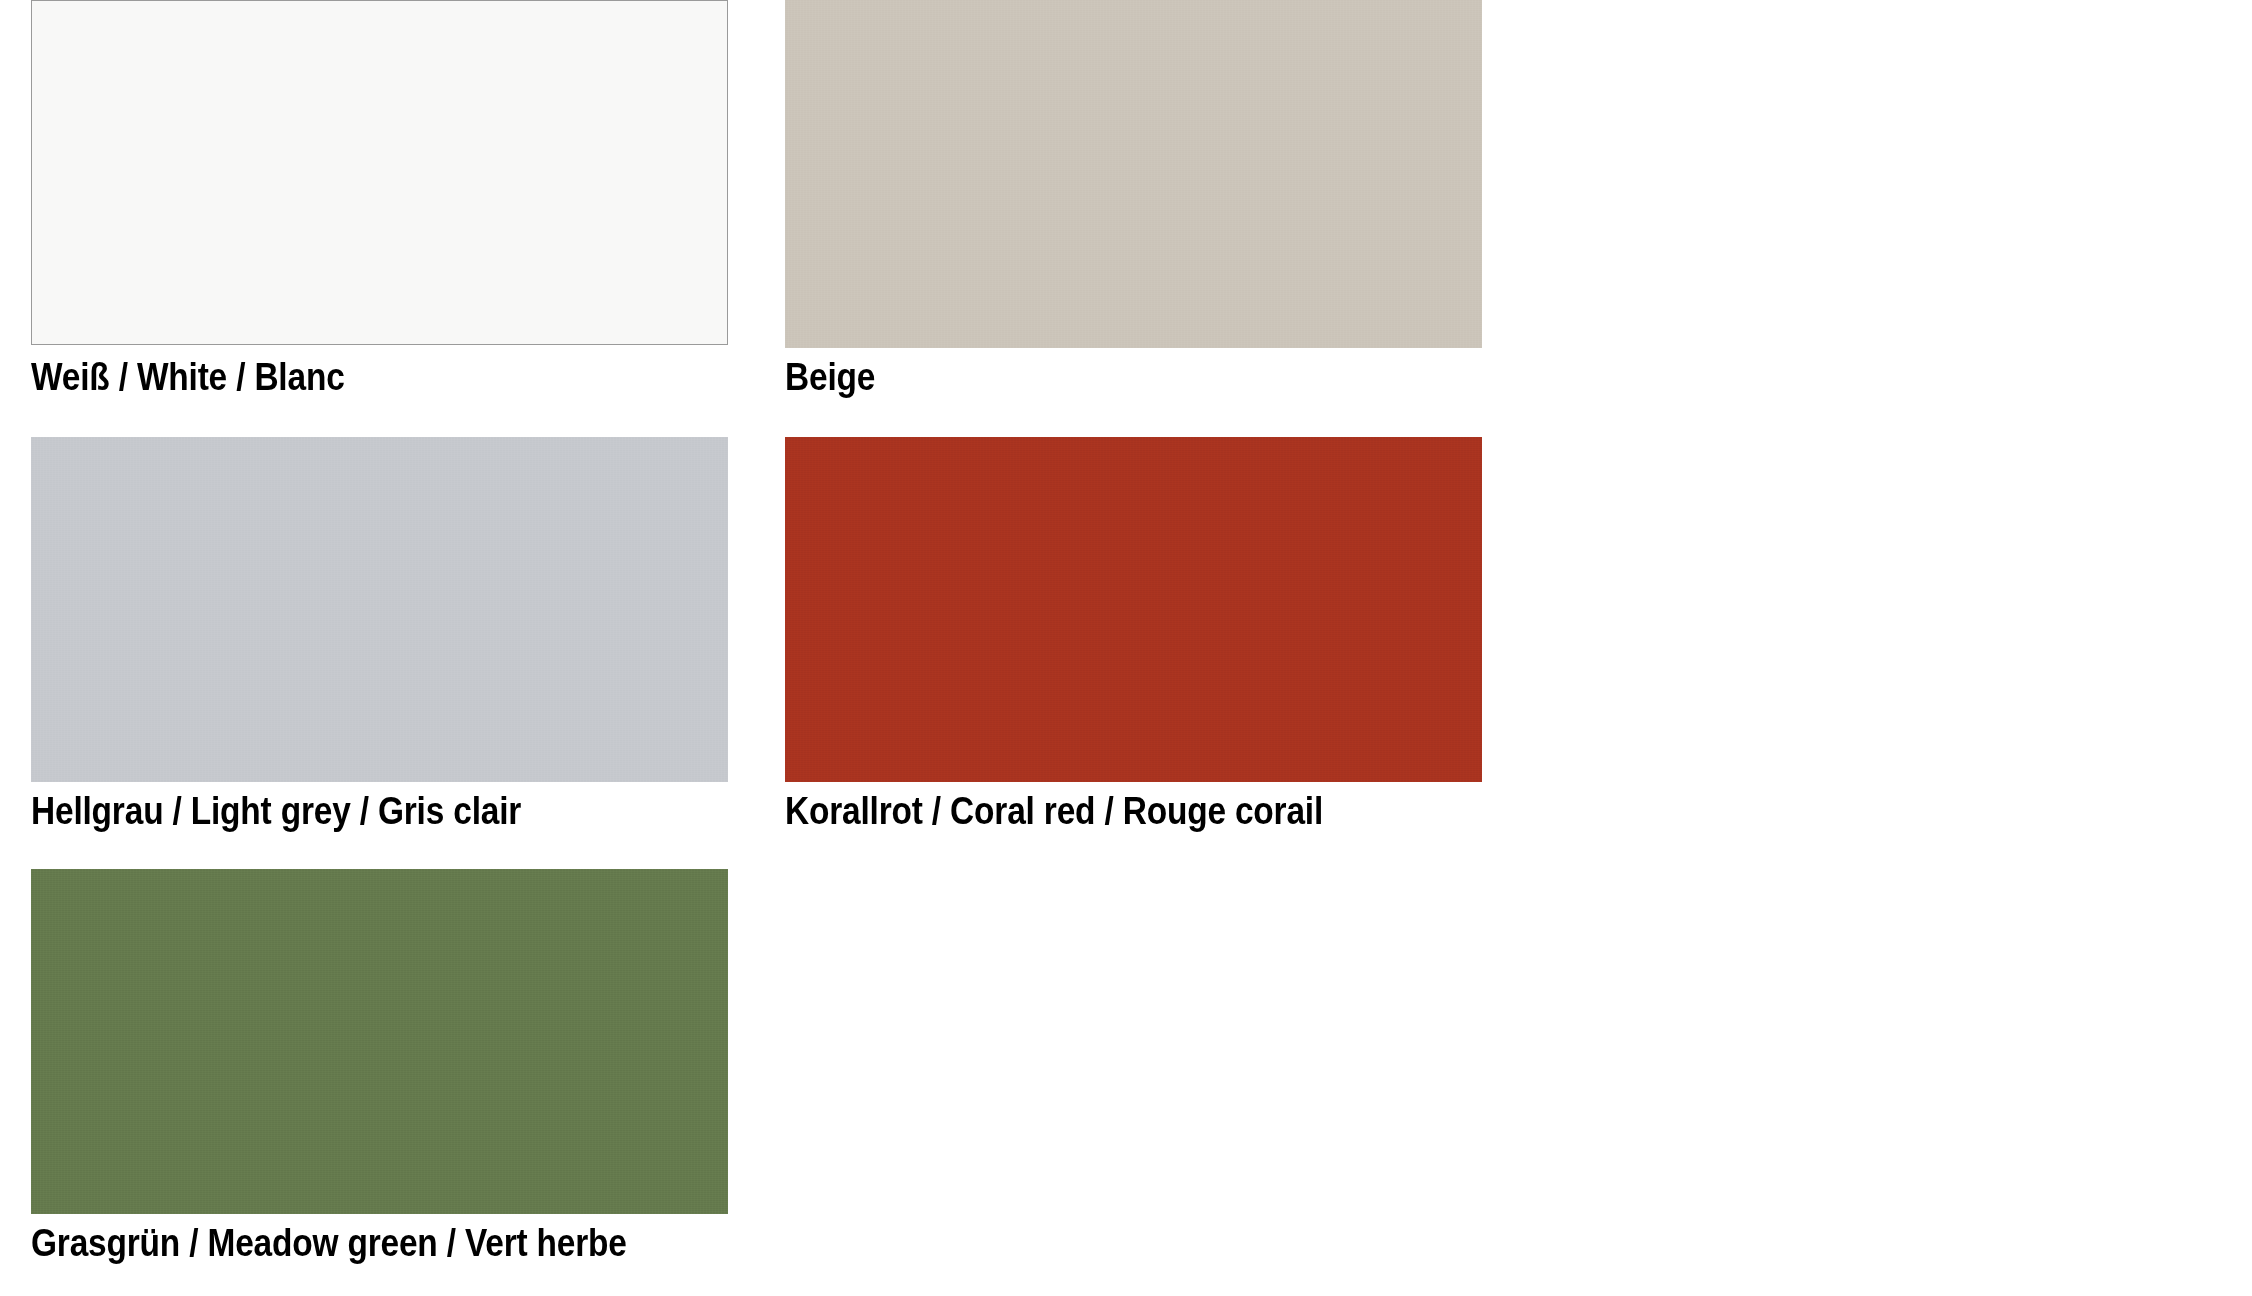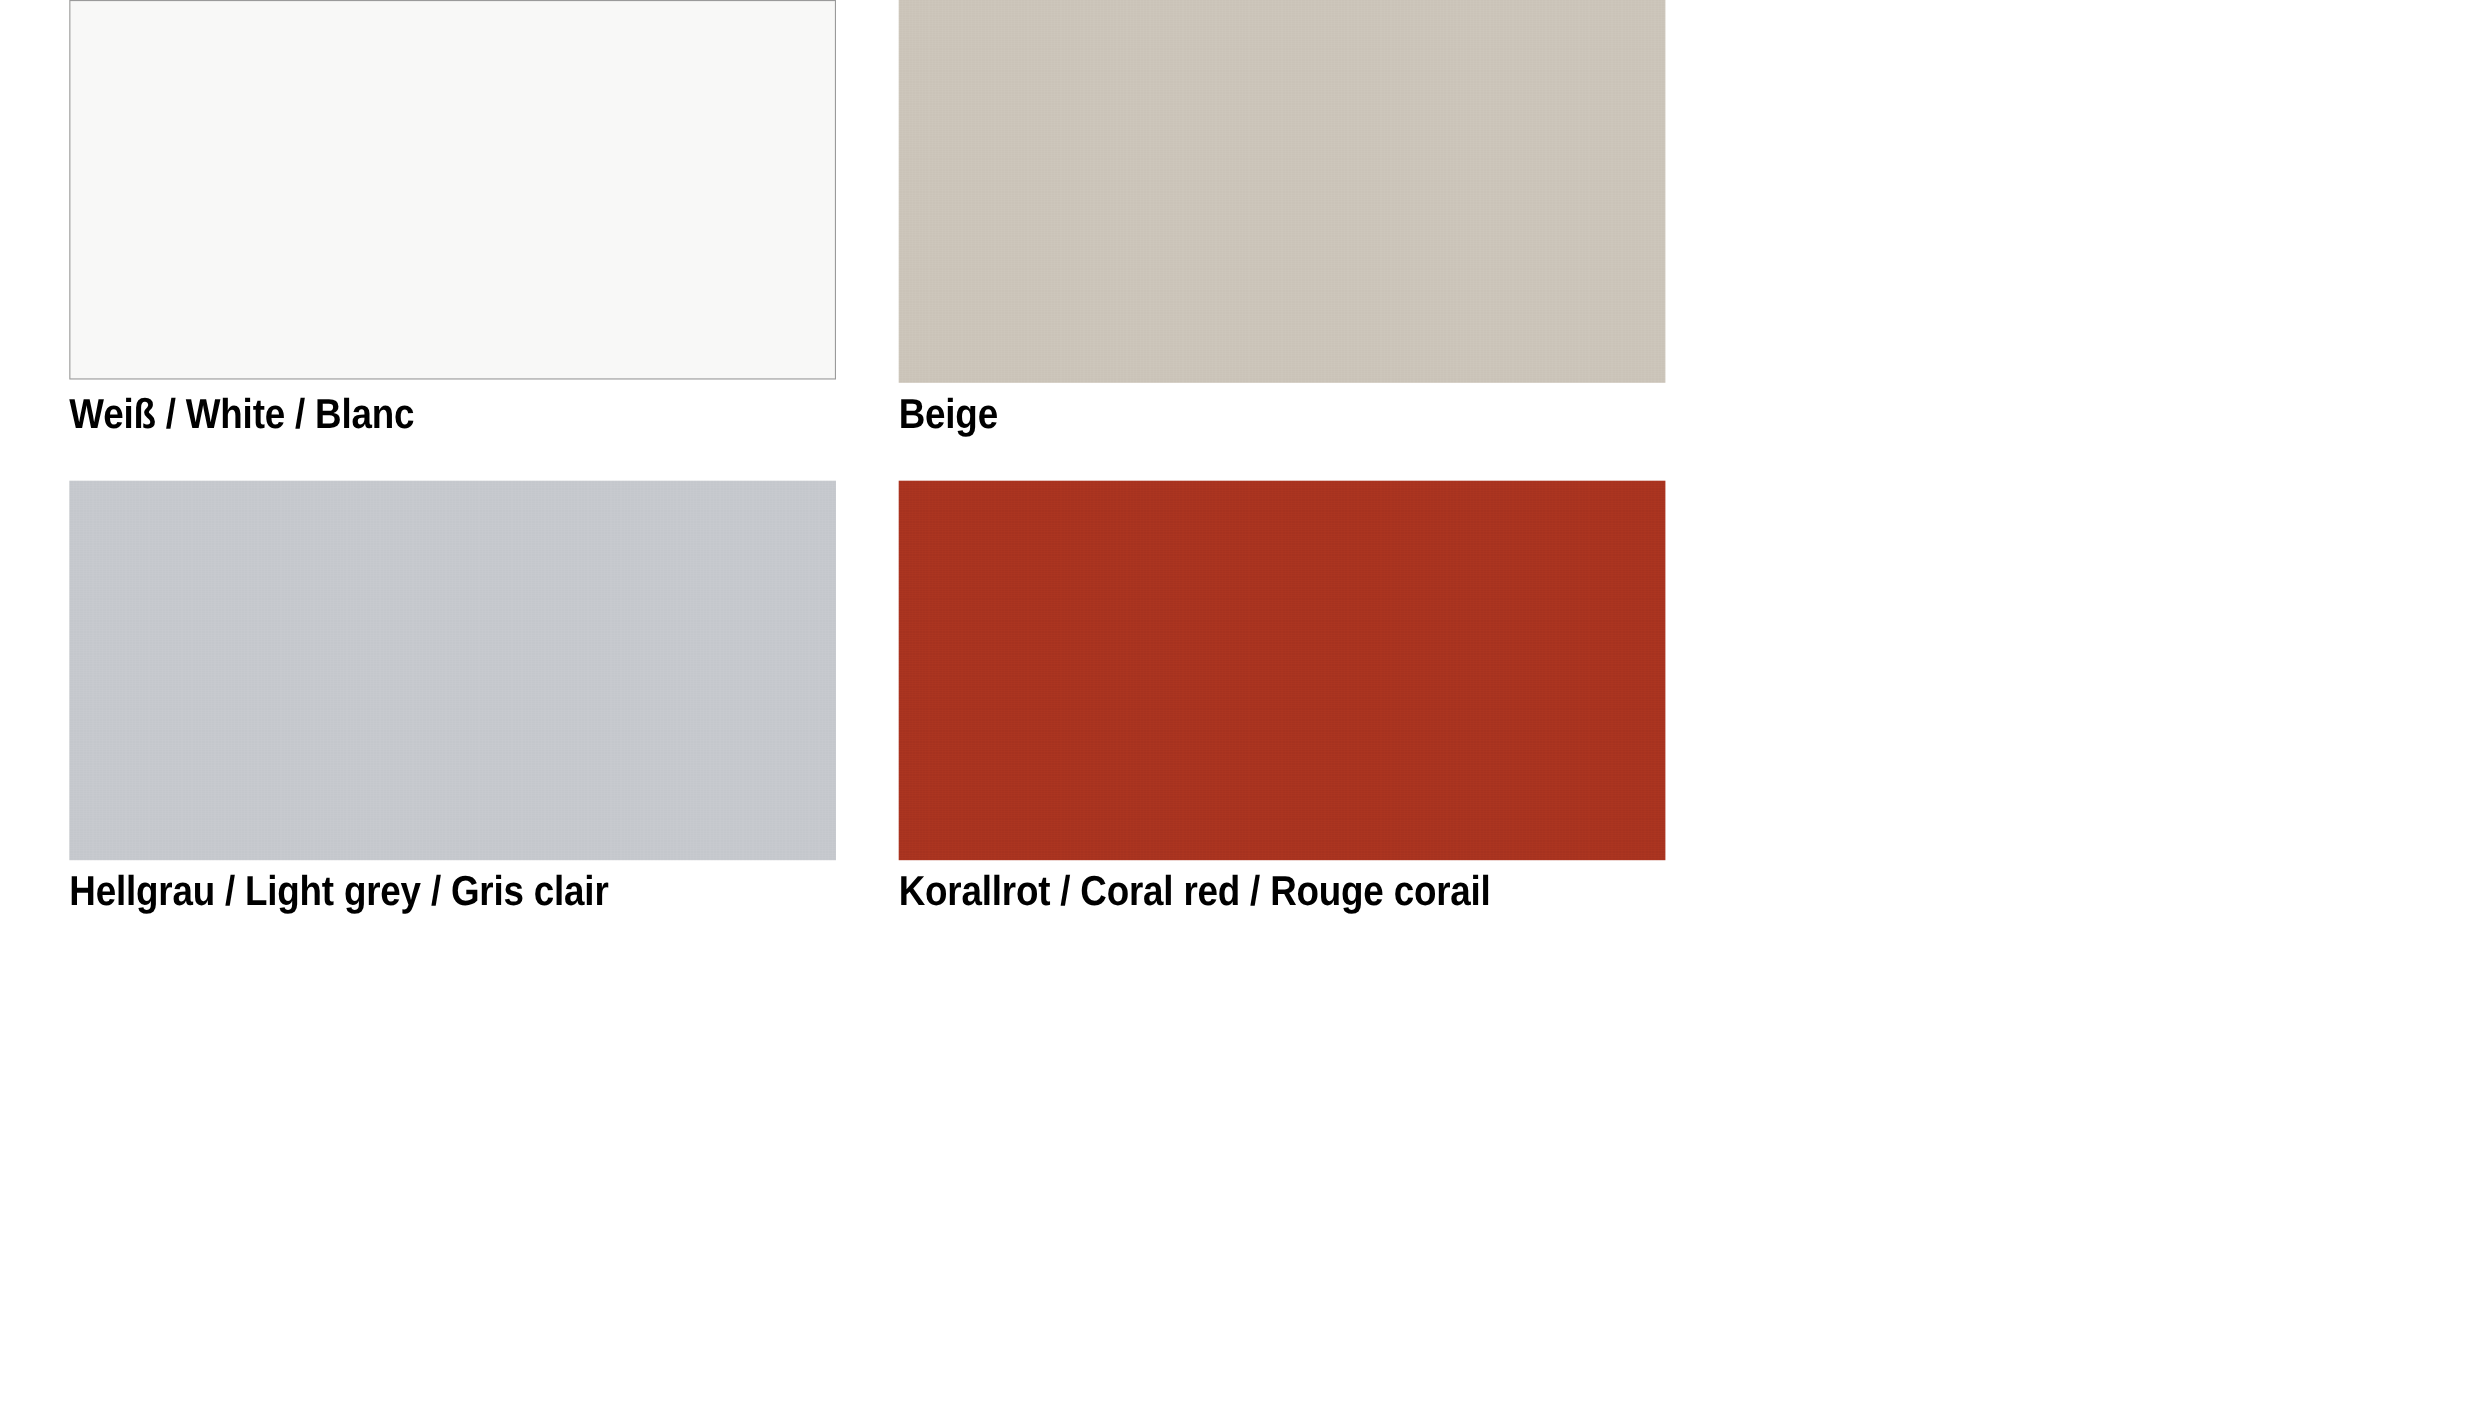--- a/index.html
+++ b/index.html
@@ -22,21 +22,20 @@
     width: 2252px;
     height: 1296px;
     padding: 0;
   }
 
   .swatch-row {
     display: flex;
     flex-direction: row;
     align-items: center;
     width: 1860px;
-    padding-left: 32px;
   }
 
   
   .row-1 { height: 434px; }
   .row-2 { height: 432px; }
   .row-3 { height: 430px; }
 
   .swatch-cell {
     position: relative;
     width: 754px;
@@ -145,20 +144,24 @@
 
     <div class="swatch-cell is-empty">
       
     </div>
 
   </div>
 
   <div class="swatch-row row-3">
 
 
+    <div class="swatch-cell">
+      <div class="swatch-chip" style="background-color: rgb(101, 122, 77);"></div>
+      <div class="swatch-label" style="color: rgb(0, 0, 0);">Grasgrün / Meadow green / Vert herbe</div>
+    </div>
 
     <div class="swatch-cell is-empty">
       
     </div>
 
   </div>
 
 </div>
 
 </body></html>

